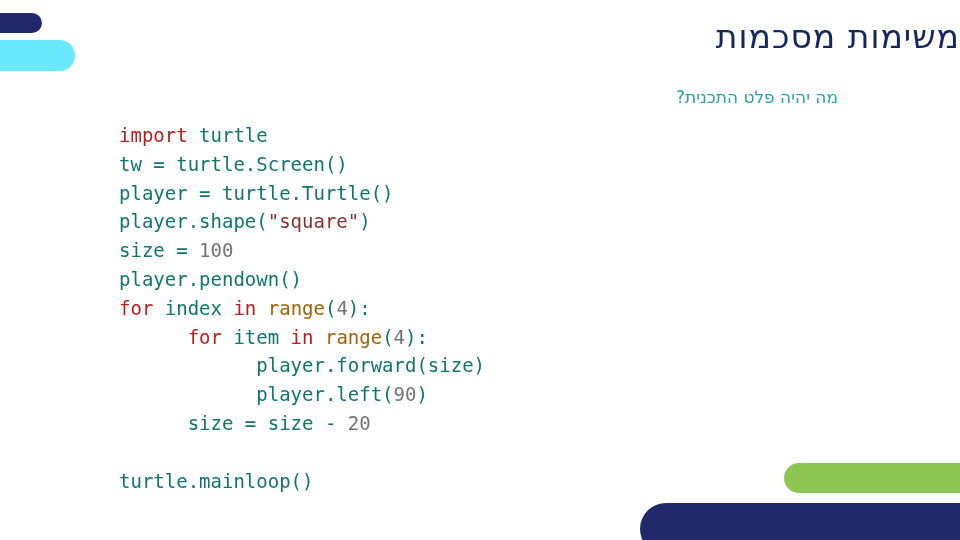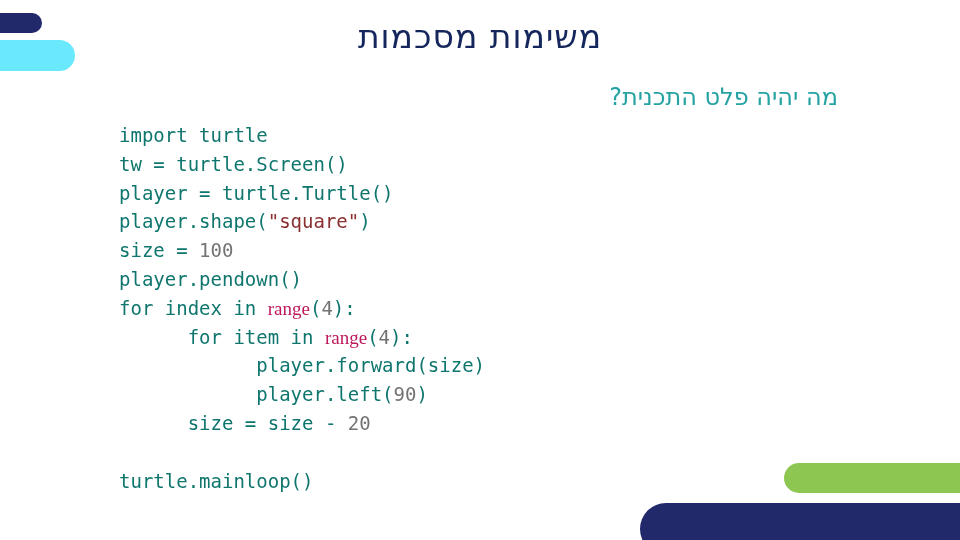--- a/index.html
+++ b/index.html
@@ -58,36 +58,35 @@
     background: #21296b;
     border-radius: 26px;
   }
 
   
   .title {
     position: absolute;
     top: 17px;
     left: 0;
     width: 960px;
-    text-align: center;
     direction: rtl;
     font-family: "DejaVu Sans", sans-serif;
     font-size: 33px;
     line-height: 40px;
     color: #14265c;
     letter-spacing: 1px;
     white-space: nowrap;
   }
   .subtitle {
     position: absolute;
     top: 83px;
     right: 122px;
     direction: rtl;
     font-family: "DejaVu Sans", sans-serif;
-    font-size: 24px;
+    font-size: 17px;
     line-height: 28px;
     color: #27a3a3;
     white-space: nowrap;
   }
 
   
   .code-block {
     position: absolute;
     top: 121px;
     left: 119px;
@@ -99,22 +98,22 @@
     direction: ltr;
     text-align: left;
   }
   .code-line {
     white-space: pre;
     height: 28.8px;
   }
   .code-line.blank {
     height: 28.8px;
   }
-  .tok-kw { color: #0f766e; }
-  .tok-fn { color: #be185d; font-family: Liberation Serif, serif; }
+  .tok-kw { color: #b91c1c; }
+  .tok-fn { color: #a16207; }
   .tok-str { color: #8a2f2f; }
   .tok-num { color: #737373; }
   .tok-plain { color: #0f766e; }
 
   .page-number {
     position: absolute;
     left: 10px;
     top: 511px;
     font-family: Liberation Sans, sans-serif;
     font-size: 17px;

